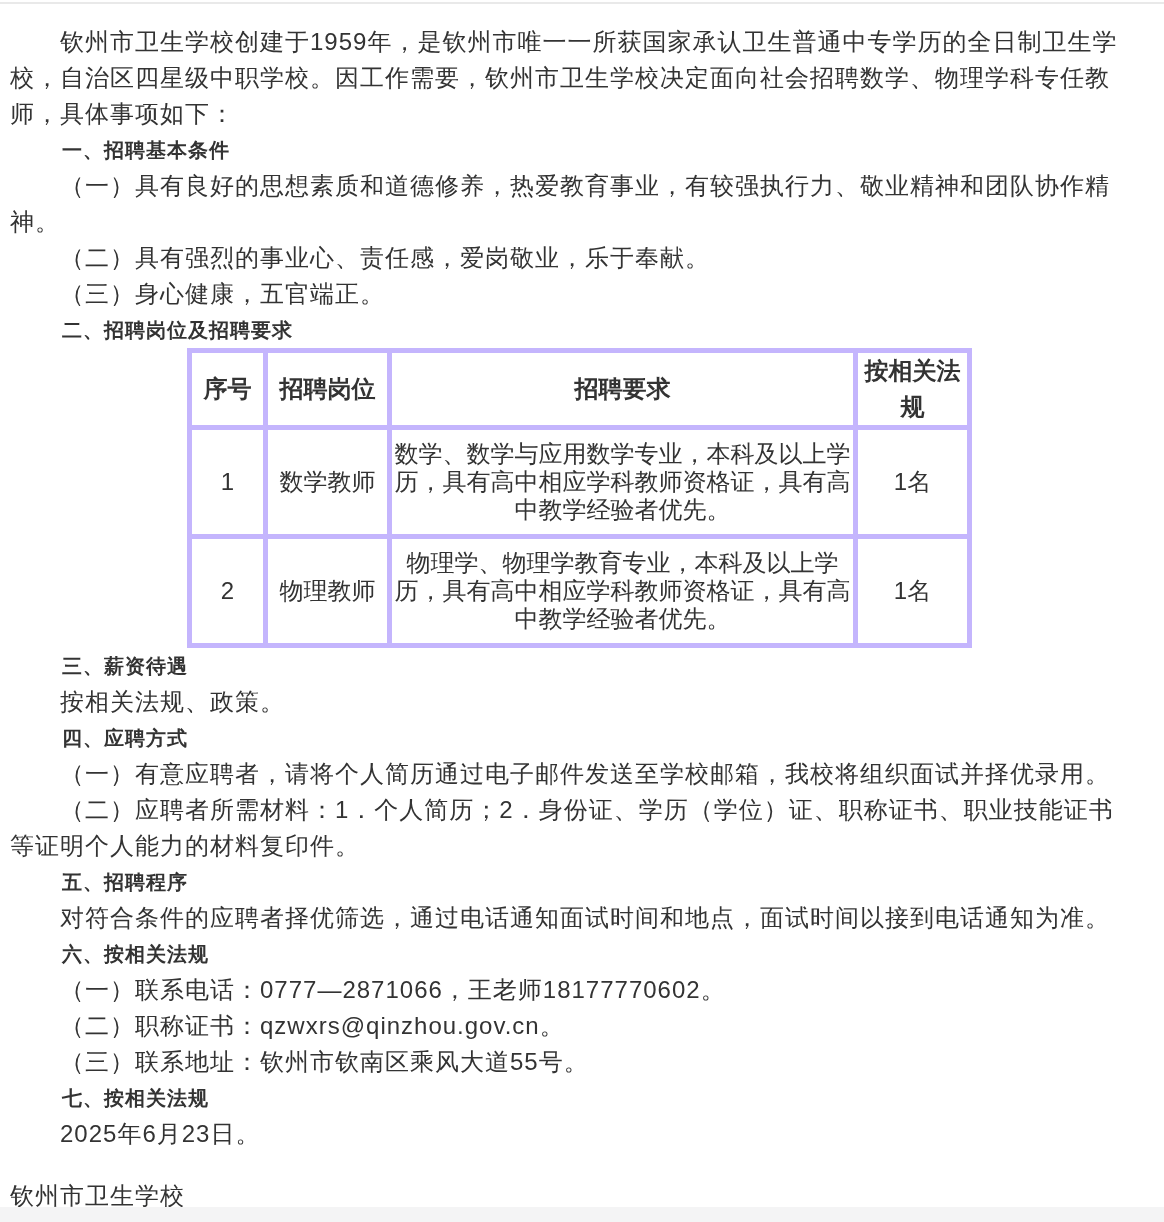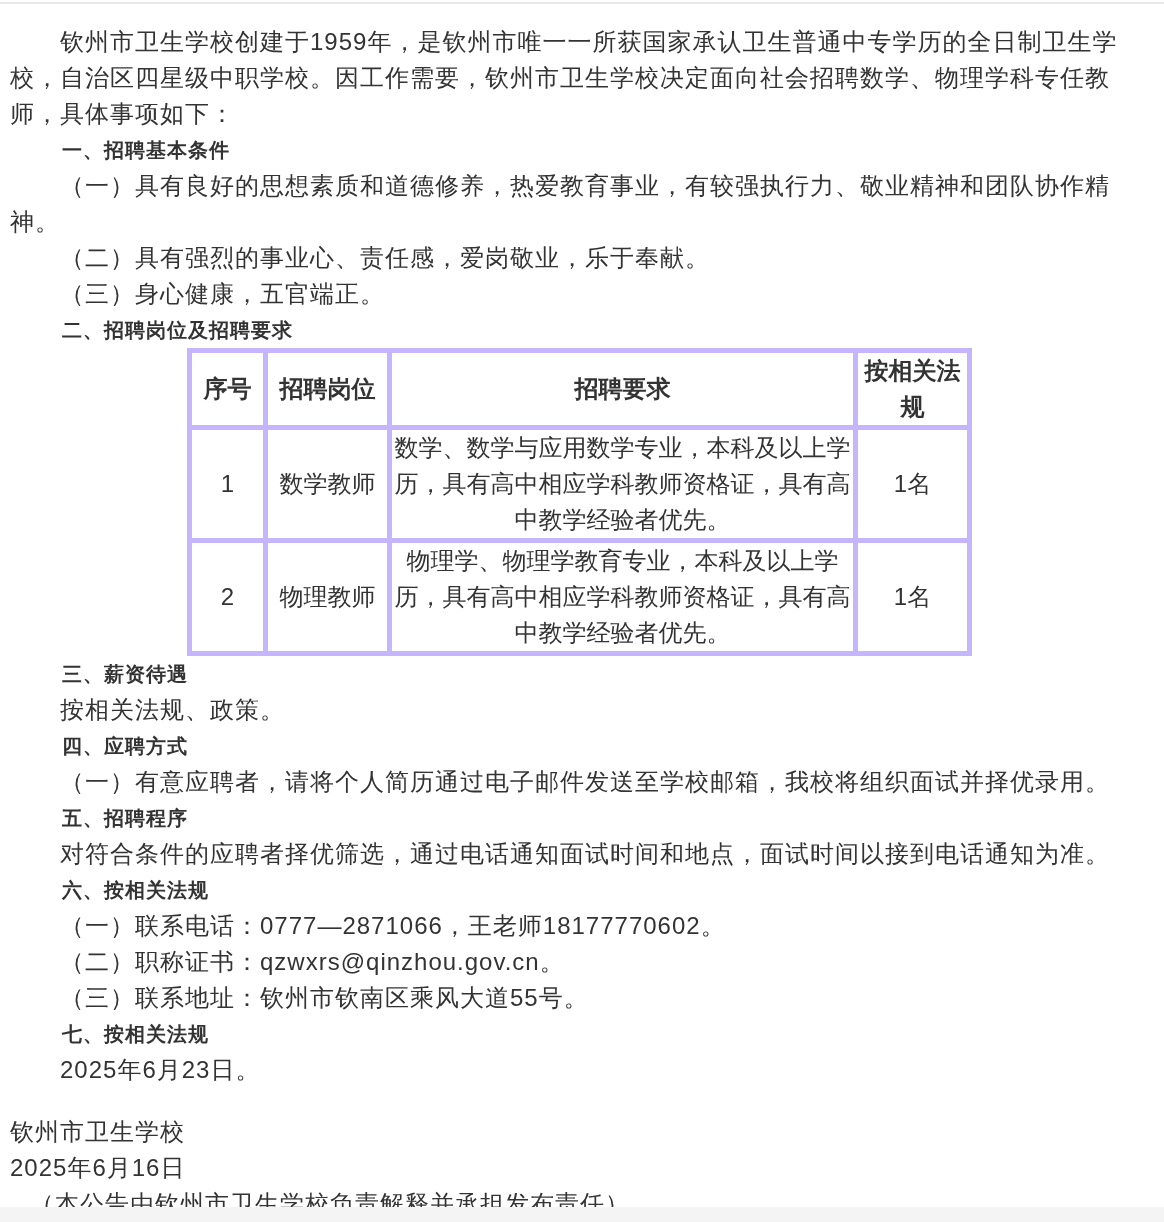--- a/index.html
+++ b/index.html
@@ -49,21 +49,21 @@
     height: 33px;
     font-weight: bold;
     text-align: center;
     padding: 0;
   }
   table.positions td {
     height: 104px;
     text-align: center;
     vertical-align: middle;
     padding: 0;
-    line-height: 36px;
+    line-height: 28px;
   }
   .col-no  { width: 76px; }
   .col-pos { width: 124px; }
   .col-req { width: 466px; }
   .col-cnt { width: 114px; }
   td.req-cell {
     text-align: left;
     padding: 0 4px;
   }
   .sign-block {
@@ -123,20 +123,21 @@
         <td>1名</td>
       </tr>
     </tbody>
       </table>
 
     <p class="sec-title">三、薪资待遇</p>
     <p class="indent">按相关法规、政策。</p>
 
     <p class="sec-title">四、应聘方式</p>
     <p class="indent">（一）有意应聘者，请将个人简历通过电子邮件发送至学校邮箱，我校将组织面试并择优录用。</p>
+    <p class="indent">（二）应聘者所需材料：1．个人简历；2．身份证、学历（学位）证、职称证书、职业技能证书等证明个人能力的材料复印件。</p>
 
     <p class="sec-title">五、招聘程序</p>
     <p class="indent">对符合条件的应聘者择优筛选，通过电话通知面试时间和地点，面试时间以接到电话通知为准。</p>
 
     <p class="sec-title">六、按相关法规</p>
     <p class="indent">（一）联系电话：0777—2871066，王老师18177770602。</p>
     <p class="indent">（二）职称证书：qzwxrs@qinzhou.gov.cn。</p>
     <p class="indent">（三）联系地址：钦州市钦南区乘风大道55号。</p>
 
     <p class="sec-title">七、按相关法规</p>

